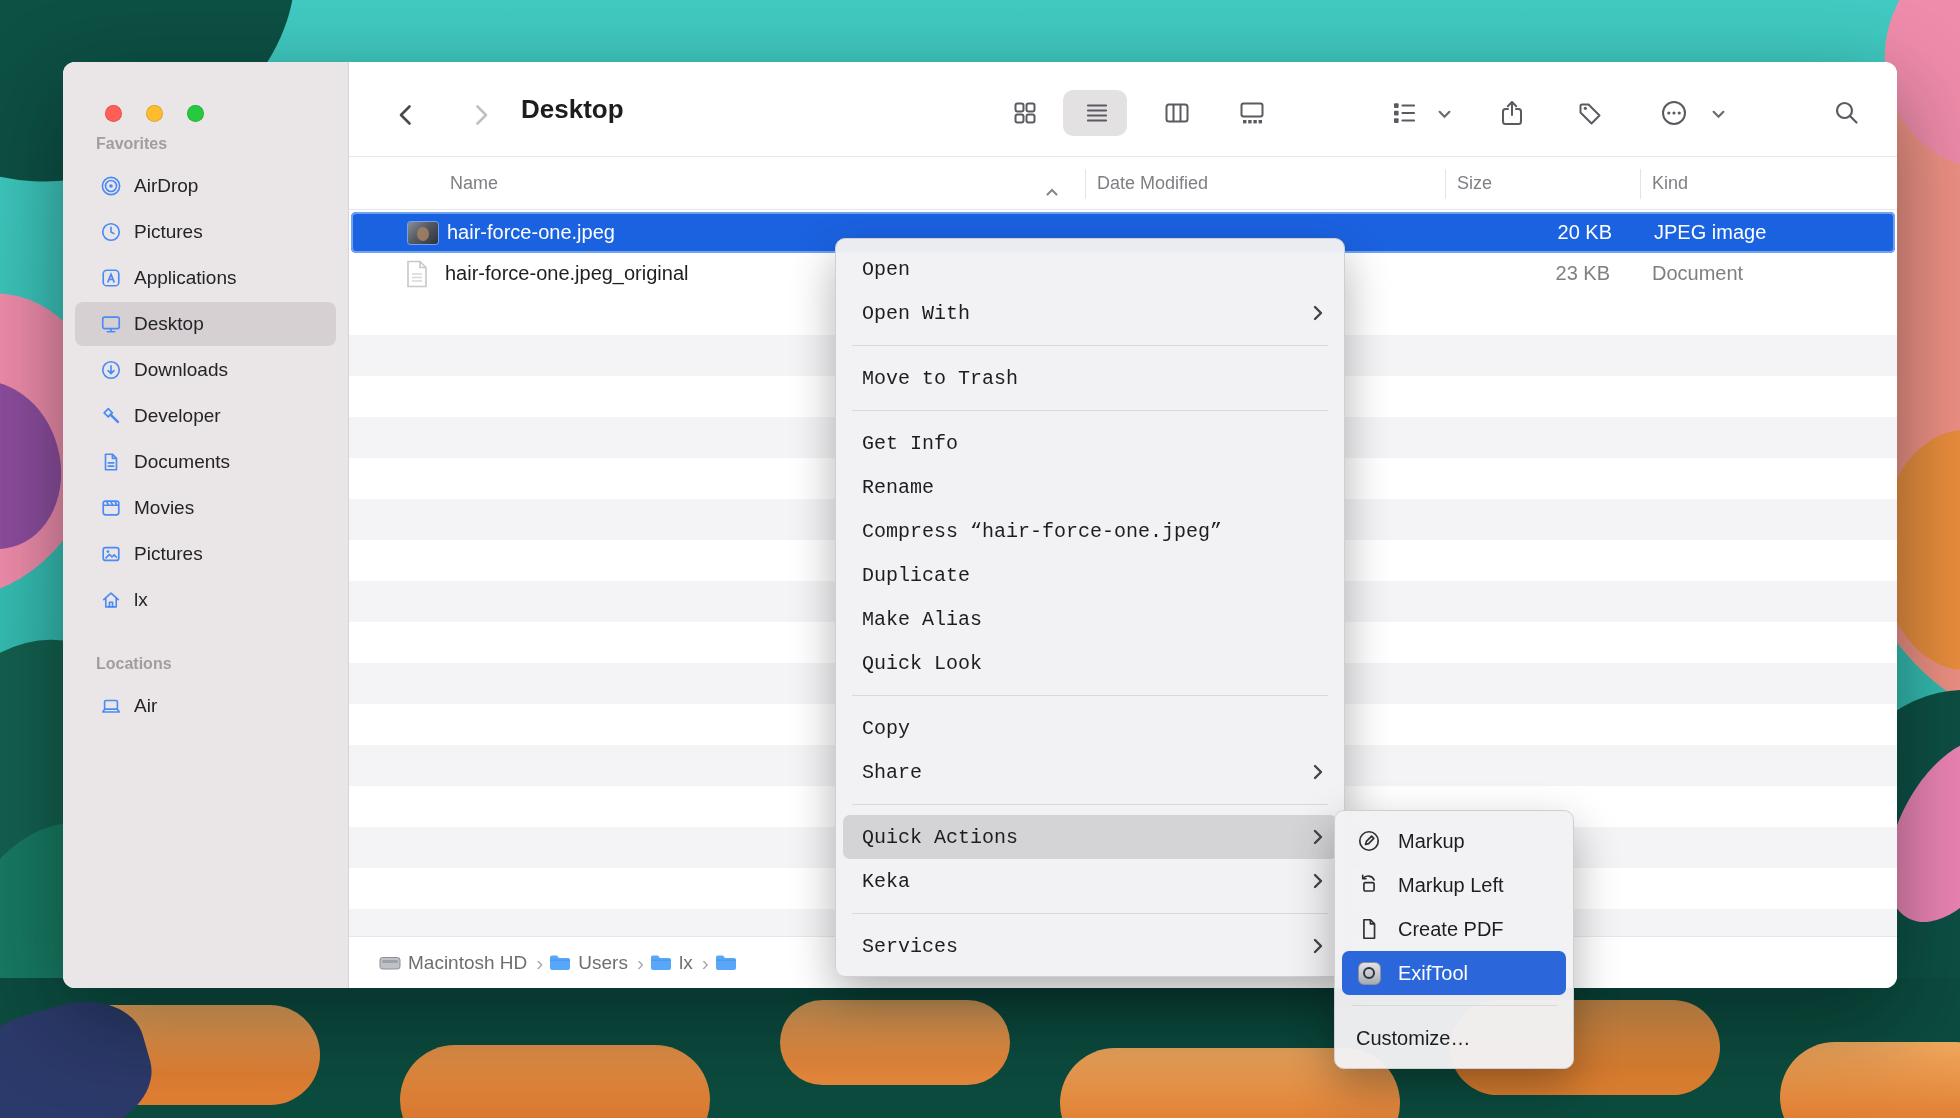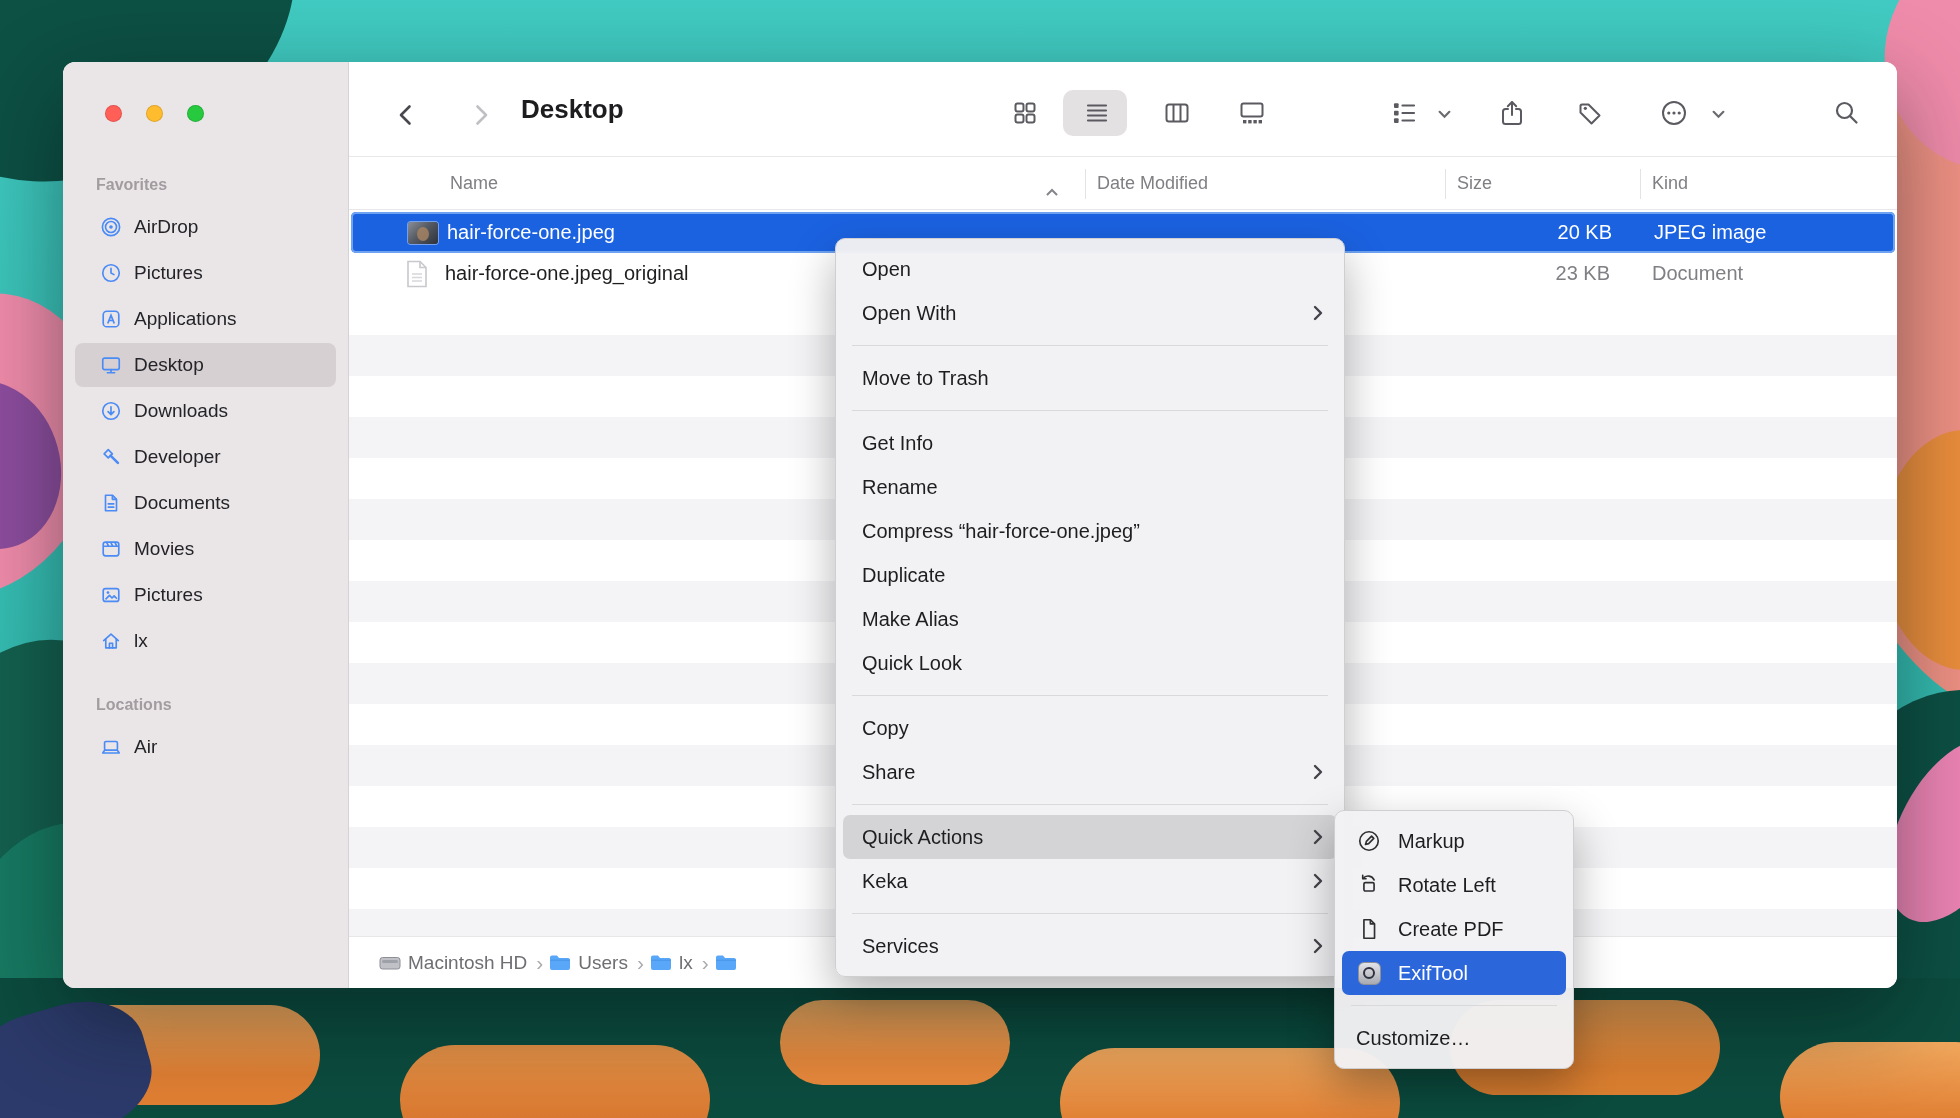--- a/index.html
+++ b/index.html
@@ -26,21 +26,21 @@
   .st3 { left:780px;  top:1000px; width:230px; height:85px;  background:linear-gradient(180deg,#f4ae63 0%,#e8893c 70%); }
   .st4 { left:1060px; top:1048px; width:340px; height:110px; }
   .st5 { left:1450px; top:1000px; width:270px; height:95px;  background:linear-gradient(180deg,#ef9f52 0%,#dd8031 70%); }
   .st6 { left:1780px; top:1042px; width:230px; height:110px; }
 
   
   .window { position:absolute; left:63px; top:62px; width:1834px; height:926px; border-radius:12px;
             box-shadow:0 30px 90px rgba(0,15,15,.45); display:flex; overflow:hidden; background:#fff; z-index:1; }
 
   
-  .sidebar { width:286px; flex:none; background:#eae5e7; border-right:1px solid rgba(0,0,0,.08); position:relative; padding-top:111px; }
+  .sidebar { width:286px; flex:none; background:#eae5e7; border-right:1px solid rgba(0,0,0,.08); position:relative; padding-top:70px; }
   .tl { position:absolute; top:43px; width:17px; height:17px; border-radius:50%; box-shadow:inset 0 0 0 1px rgba(0,0,0,.12); }
   .tl.red    { left:42px;  background:#ff5f57; }
   .tl.yellow { left:83px;  background:#febc2e; }
   .tl.green  { left:124px; background:#27c93f; }
   .side-title { height:24px; padding-left:33px; font-size:16px; font-weight:700; color:#a29ca0; display:flex; align-items:center; }
   .side-title.loc { margin-top:30px; }
   .side-list { margin-top:8px; }
   .side-item { height:44px; margin:2px 12px; border-radius:8px; display:flex; align-items:center; padding-left:25px; font-size:19px; color:#242428; }
   .side-item.sel { background:#d6d0d3; }
   .side-item .sicon { width:22px; height:22px; margin-right:12px; flex:none; color:#4a8bf5; display:flex; align-items:center; justify-content:center; }
@@ -88,21 +88,21 @@
 
   
   .pathbar { height:52px; flex:none; border-top:1px solid #e7e7e9; display:flex; align-items:center; padding-left:30px; font-size:19px; color:#6e6e73; }
   .crumb-label { margin:0 3px; }
   .crumb-sep { margin:0 6px; color:#aaaaae; font-size:21px; }
   .crumb-icon { display:flex; align-items:center; margin-right:4px; }
 
   
   .ctx-menu { position:absolute; left:835px; top:238px; width:510px; padding:8px 0; background:rgba(242,241,243,.97);
               border:1px solid #cfcfd1; border-radius:10px; box-shadow:0 18px 45px rgba(0,0,0,.3); z-index:5; }
-  .mi { position:relative; height:44px; margin:0 7px; padding:0 19px; display:flex; align-items:center; font-size:20px; color:#1e1e20; border-radius:7px; }
+  .mi { position:relative; height:44px; margin:0 7px; padding:0 19px; display:flex; align-items:center; font-size:20px; color:#1e1e20; border-radius:7px;font-family:Liberation Mono, monospace; }
   .mi.hl { background:#d4d3d5; }
   .sub-arrow { position:absolute; right:14px; top:14px; width:10px; height:16px; color:#43434a; }
   .sub-arrow svg { width:10px; height:16px; display:block; }
   .msep { height:1px; background:#d9d9db; margin:10px 16px; }
 
   
   .sub-menu { position:absolute; left:1334px; top:810px; width:240px; padding:8px 0; background:rgba(242,241,243,.97);
               border:1px solid #cfcfd1; border-radius:10px; box-shadow:0 18px 45px rgba(0,0,0,.3); z-index:6; }
   .smi { height:44px; margin:0 7px; padding:0 10px 0 14px; display:flex; align-items:center; gap:16px; font-size:20px; border-radius:7px; color:#1e1e20; }
   .smi.sel { background:#2b66db; color:#fff; }
@@ -507,21 +507,21 @@
     <span>Markup</span>
   </div>
   <div class="smi">
     <span class="s-icon">
         <svg viewBox="0 0 26 26" fill="none" stroke="currentColor" stroke-width="1.8" stroke-linecap="round" stroke-linejoin="round">
           <path d="M18.5 7.5A7 7 0 0 0 6.6 5.9"></path>
           <path d="M6.2 2.6v3.6h3.6"></path>
           <rect x="7.5" y="10.5" width="11" height="9" rx="1.5"></rect>
         </svg>
       </span>
-    <span>Rotate Left</span>
+    <span>Markup Left</span>
   </div>
   <div class="smi">
     <span class="s-icon">
         <svg viewBox="0 0 26 26" fill="none" stroke="currentColor" stroke-width="1.8" stroke-linejoin="round">
           <path d="M7.5 3h7l4.5 4.5V23h-11.5z"></path>
           <path d="M14.5 3v4.5H19"></path>
         </svg>
       </span>
     <span>Create PDF</span>
   </div>

